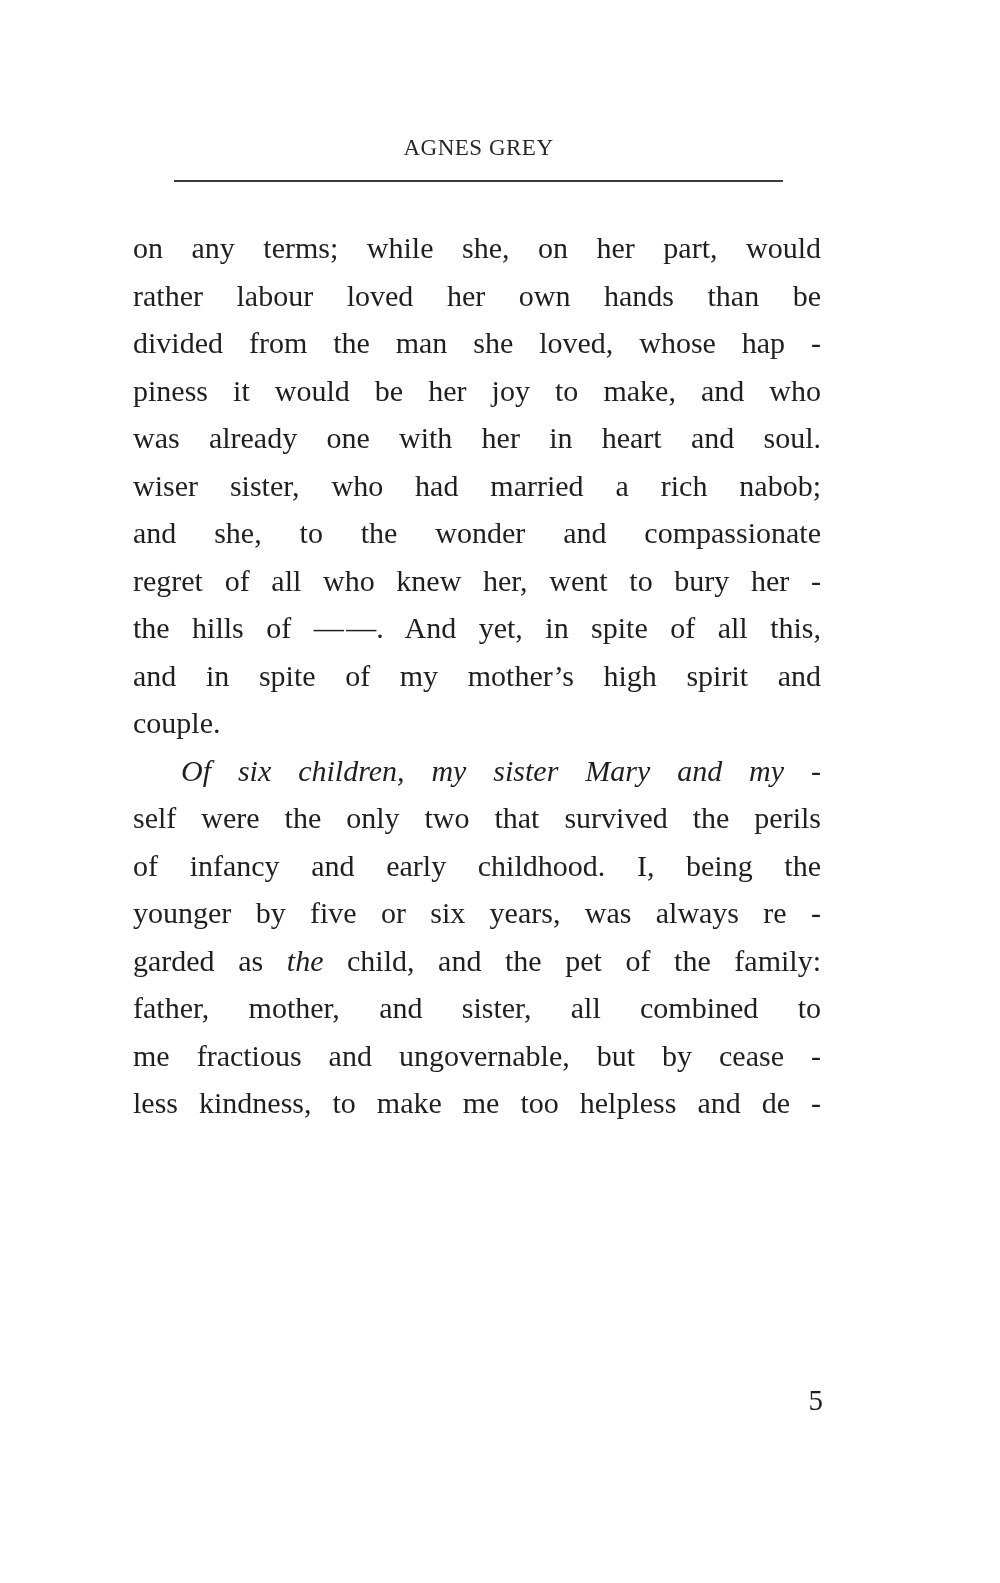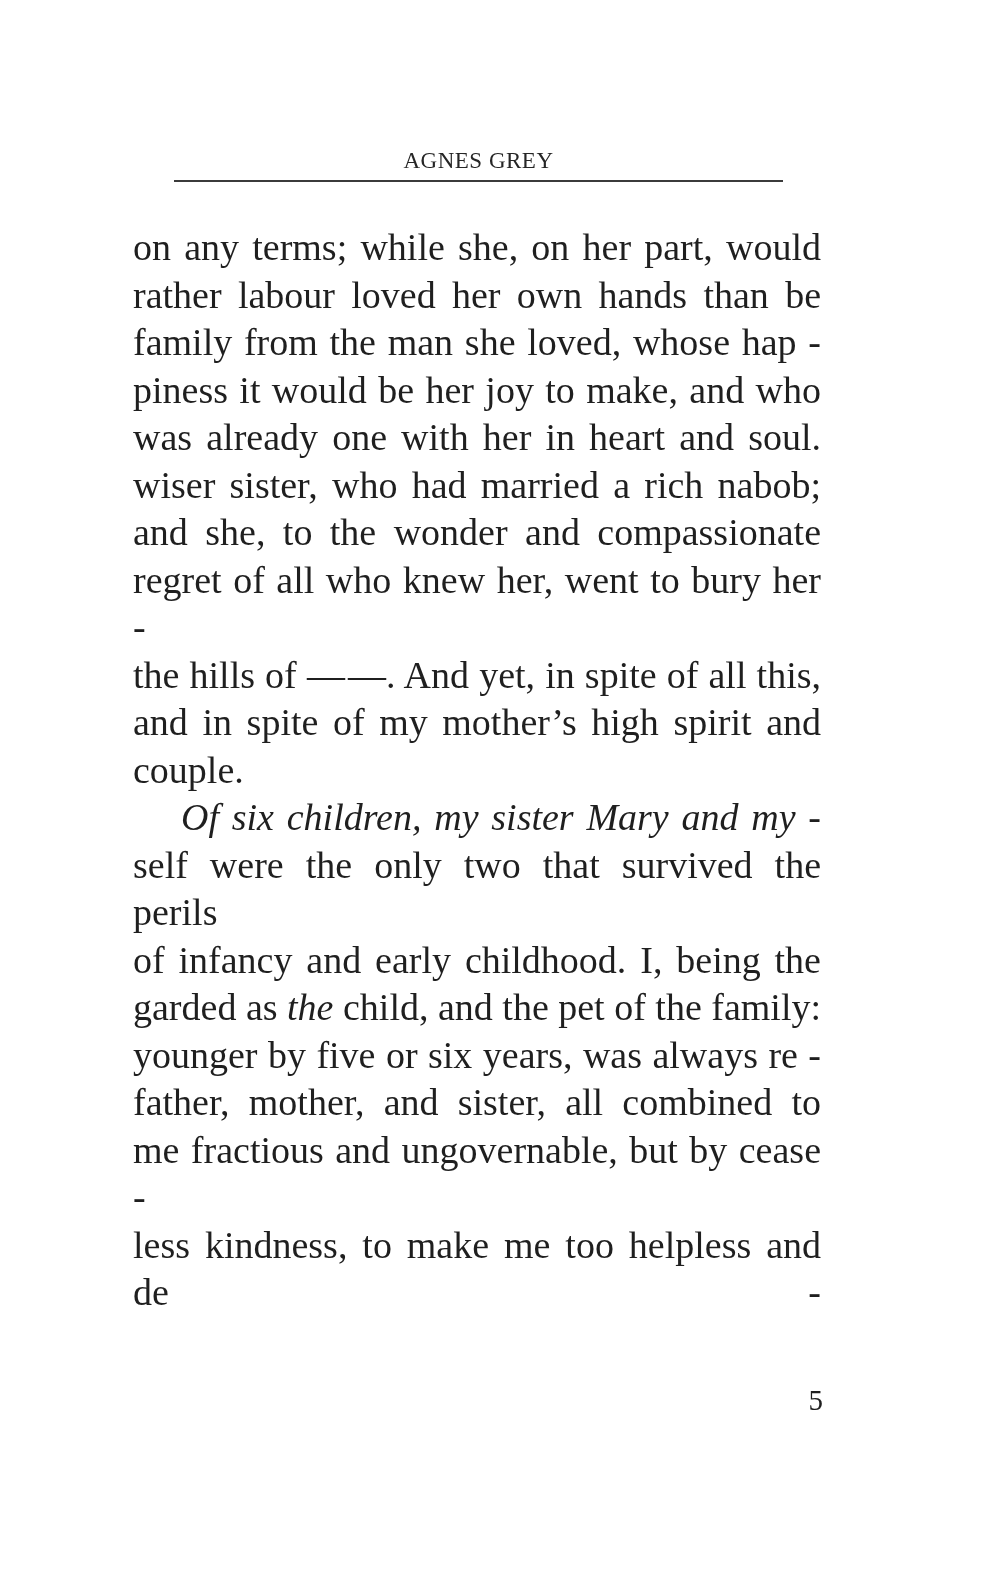--- a/index.html
+++ b/index.html
@@ -11,42 +11,42 @@
     position: relative;
     width: 1000px;
     height: 1583px;
     background: #ffffff;
     font-family: "Liberation Serif", "DejaVu Serif", serif;
     color: #1f1f1f;
     overflow: hidden;
   }
   .running-head {
     position: absolute;
-    top: 148px;
+    top: 135px;
     left: 174px;
     width: 609px;
     text-align: center;
     font-size: 23px;
     letter-spacing: 0.5px;
     color: #262626;
   }
   .header-rule {
     position: absolute;
     top: 180px;
     left: 174px;
     width: 609px;
     height: 2px;
     background: #3b3b3b;
   }
   .body-text {
     position: absolute;
     top: 224px;
     left: 133px;
     width: 688px;
-    font-size: 38px;
+    font-size: 30px;
     line-height: 47.5px;
   }
   .line {
     text-align: justify;
     text-align-last: justify;
   }
   .line.para-last {
     text-align-last: left;
   }
   .line.indent {
@@ -72,37 +72,37 @@
 <div class="page">
 
   <div class="running-head">AGNES GREY</div>
   <div class="header-rule"></div>
 
   <div class="body-text">
 
     <div>
       <div class="line">on any terms; while she, on her part, would</div>
       <div class="line">rather labour loved her own hands than be</div>
-      <div class="line">family from the man she loved, whose hap -</div>
+      <div class="line">divided from the man she loved, whose hap -</div>
       <div class="line">piness it would be her joy to make, and who</div>
       <div class="line">was already one with her in heart and soul.</div>
       <div class="line">wiser sister, who had married a rich nabob;</div>
       <div class="line">and she, to the wonder and compassionate</div>
       <div class="line">regret of all who knew her, went to bury her -</div>
       <div class="line">the hills of — —. And yet, in spite of all this,</div>
       <div class="line">and in spite of my mother’s high spirit and</div>
       <div class="line para-last">couple.</div>
     </div>
 
     <div>
       <div class="line indent">Of six children, my sister Mary and my -</div>
       <div class="line">self were the only two that survived the perils</div>
       <div class="line">of infancy and early childhood. I, being the</div>
+      <div class="line">younger by five or six years, was always re -</div>
       <div class="line"><span>garded as </span><span class="italic">the</span><span> child, and the pet of the family:</span></div>
-      <div class="line">younger by five or six years, was always re -</div>
       <div class="line">father, mother, and sister, all combined to</div>
       <div class="line">me fractious and ungovernable, but by cease -</div>
       <div class="line">less kindness, to make me too helpless and de -</div>
     </div>
 
   </div>
 
   <div class="page-number">5</div>
 
 </div>

